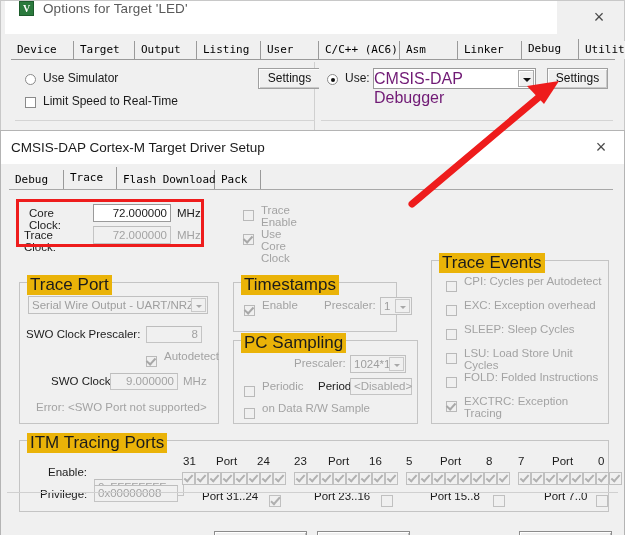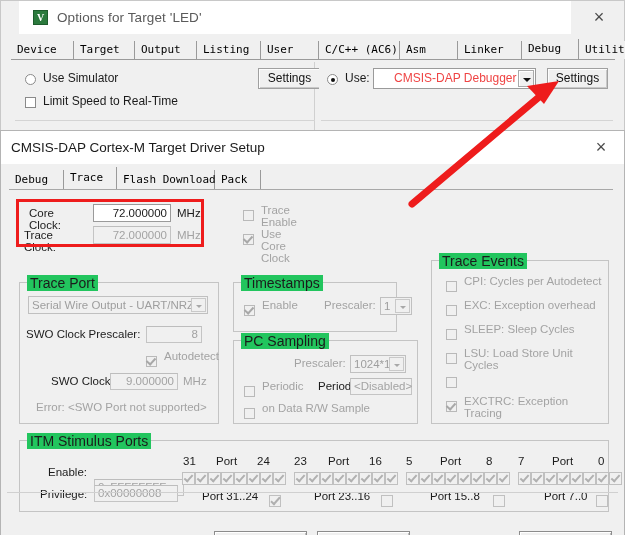--- a/index.html
+++ b/index.html
@@ -12,23 +12,23 @@
   }
 
   #root { position: relative; width: 625px; height: 535px; background:#f0f0f0; }
 
   
   .outer-win {
     position:absolute; left:0; top:0; width:625px; height:535px;
     background:#f0f0f0; border:1px solid #c8c8c8;
   }
   .outer-titlebar {
-    position:absolute; left:18px; top:0; width:552px; height:33px;
+    position:absolute; left:4px; top:0; width:552px; height:33px;
     background:#ffffff; border-bottom:1px solid #ffffff;
-    display:flex; align-items:center;
+    display:flex; 
   }
   .app-icon {
     width:15px; height:15px; margin-left:14px; margin-right:9px;
     background:#2b7a3d; border:1px solid #1d5c2c; position:relative;
     display:inline-block;
   }
   .app-icon::after{
     content:"V"; position:absolute; left:0; right:0; top:-1px;
     font-size:10px; line-height:15px; color:#ffffff; text-align:center;
     font-family:"Liberation Serif", serif; font-weight:bold;
@@ -111,21 +111,21 @@
     font-family:"DejaVu Sans Mono", monospace; font-size:11px;
   }
   .btn {
     background:#f0f0f0; border:1px solid #a0a0a0;
     font-size:12px; color:#111; text-align:center; cursor:default;
     font-family:"Liberation Sans", sans-serif;
     box-shadow: inset 1px 1px 0 #fdfdfd, inset -1px -1px 0 #c8c8c8;
   }
   .combo {
     background:#fff; border:1px solid #9a9a9a; position:relative;
-    font-size:12px; color:#ef4444; padding-left:20px; line-height:19px;
+    font-size:16px; color:#701a75; padding-left:0; line-height:19px;
     font-family:"Liberation Sans", sans-serif;
   }
   .combo .arrowbox{
     position:absolute; right:1px; top:1px; width:16px; height:17px;
     background:#f0f0f0; border:1px solid #a9a9a9;
     box-shadow: inset 1px 1px 0 #fff;
   }
   .combo .arrowbox::after{
     content:""; position:absolute; left:4px; top:7px;
     border-left:4px solid transparent; border-right:4px solid transparent;
@@ -155,22 +155,22 @@
     padding:0 6px; white-space:nowrap;
   }
   .itab.active { top:0; height:22px; line-height:22px; }
   .itab-underline { position:absolute; left:8px; top:25px; width:604px; height:1px; background:#a8a8a8; }
 
   
   .group {
     position:absolute; border:1px solid #c4c4c4;
   }
   .group > .glabel {
-    position:absolute; top:-8px; left:7px; background:#22c55e;
-    padding:0 3px; font-size:14px; color:#1b1b1b;
+    position:absolute; top:-8px; left:7px; background:#eab308;
+    padding:0 3px; font-size:17px; color:#1b1b1b;
     font-family:"Liberation Sans", sans-serif;
   }
 
   .txt { font-size:11.5px; color:#1b1b1b; font-family:"Liberation Sans", sans-serif; }
   .txt.dis { color:#a3a3a3; }
 
   .field {
     background:#ffffff; border:1px solid #9a9a9a;
     font-size:11.5px; color:#1b1b1b; line-height:15px; padding:0 3px;
     font-family:"Liberation Sans", sans-serif;
@@ -426,29 +426,30 @@
         <span class="txt dis" style="position:absolute; left:32px; top:62px;">SLEEP: Sleep Cycles</span>
 
         <span style="position:absolute; left:14px; top:88px;">
           <span class="cbx dis"></span>
         </span>
         <span class="txt dis" style="position:absolute; left:32px; top:86px;">LSU: Load Store Unit Cycles</span>
 
         <span style="position:absolute; left:14px; top:112px;">
           <span class="cbx dis"></span>
         </span>
+        <span class="txt dis" style="position:absolute; left:32px; top:110px;">FOLD: Folded Instructions</span>
 
         <span style="position:absolute; left:14px; top:136px;">
           <span class="cbx dis checked"></span>
         </span>
         <span class="txt dis" style="position:absolute; left:32px; top:134px;">EXCTRC: Exception Tracing</span>
       </div>
 
       <div class="group" style="left:18px; top:276px; width:590px; height:72px;">
-        <span class="glabel">ITM Stimulus Ports</span>
+        <span class="glabel">ITM Tracing Ports</span>
 
         <span class="txt" style="position:absolute; left:28px; top:25px;">Enable:</span>
         <div class="field ro" style="position:absolute; left:74px; top:38px; width:90px; height:17px; line-height:15px;">0xFFFFFFFF</div>
 
         <span class="txt" style="position:absolute; left:20px; top:47px;">Privilege:</span>
         <div class="field ro" style="position:absolute; left:74px; top:44px; width:84px; height:17px; line-height:15px;">0x00000008</div>
 
         <span class="txt" style="position:absolute; left:163px; top:14px;">31</span>
         <span class="txt" style="position:absolute; left:196px; top:14px;">Port</span>
         <span class="txt" style="position:absolute; left:237px; top:14px;">24</span>

